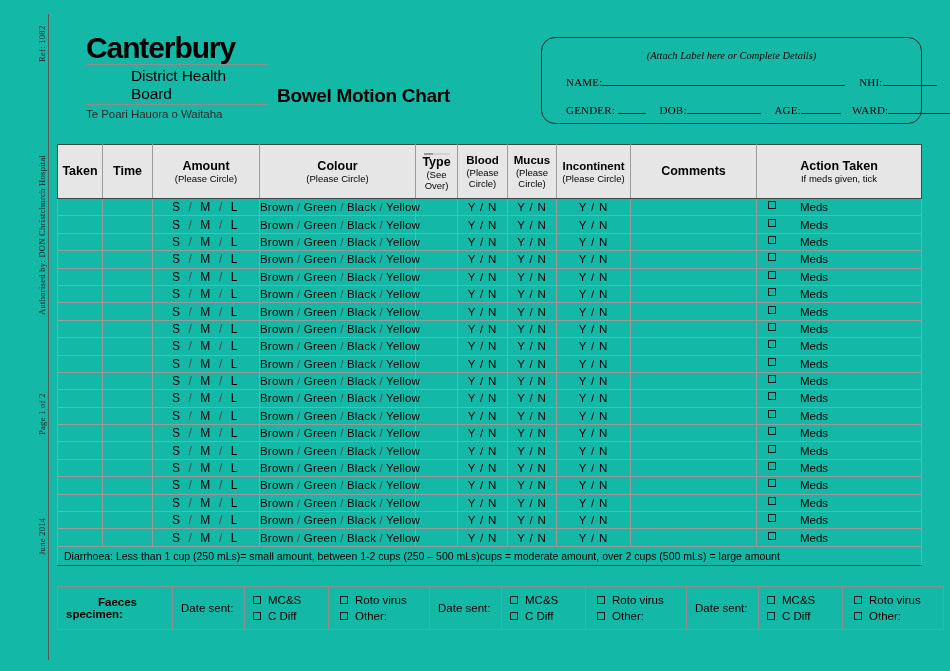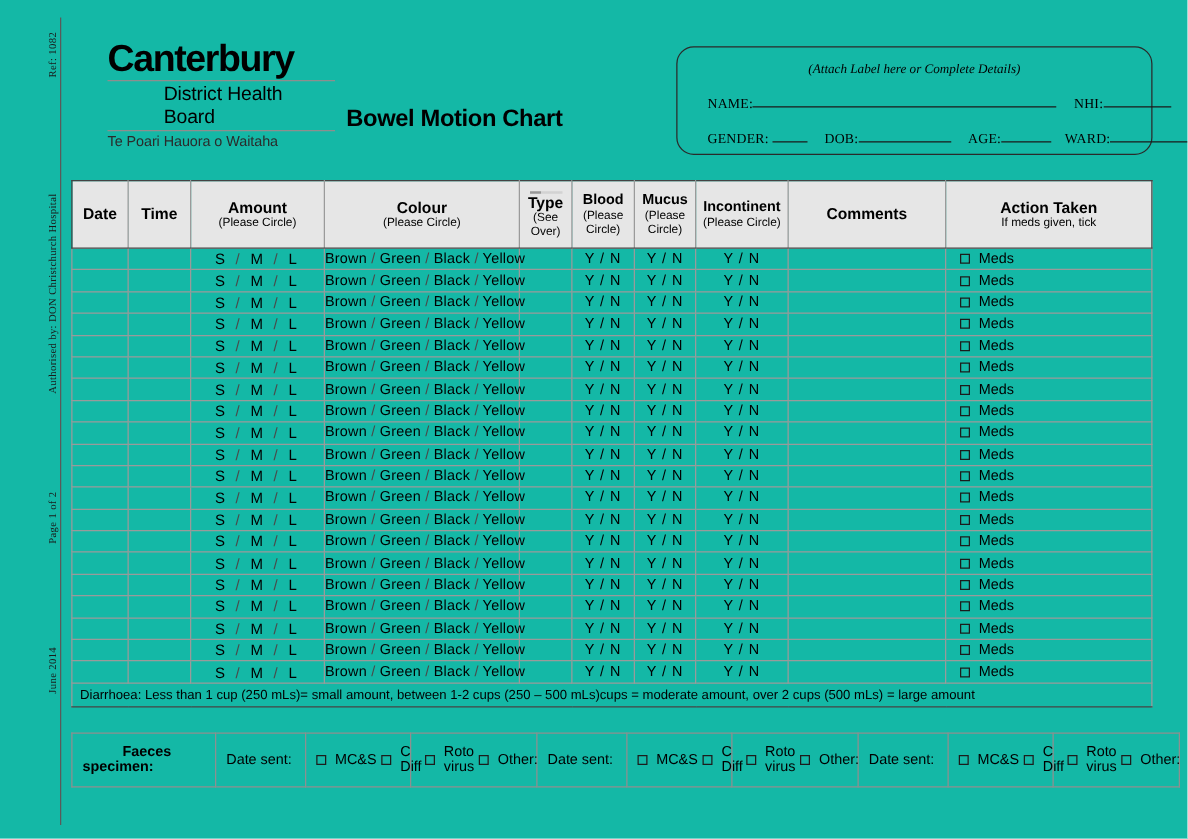--- a/index.html
+++ b/index.html
@@ -173,22 +173,22 @@
   td.edge-r { border-right: 1.3px solid #444; }
 
   .opts { letter-spacing: .2px; }
   .opts .sl { color: #4a4a4a; }
   .amount-cell { font-size: 12px; letter-spacing: 2.6px; }
   .colour-cell { font-size: 11.5px; }
   .yn { font-size: 11.5px; letter-spacing: .8px; }
 
   .meds {
     display: flex;
-    align-items: center;
-    gap: 7px;
+    align-items: flex-start;
+    gap: 24px;
     padding-left: 11px;
     font-size: 11.5px;
   }
   .chk {
     display: inline-block;
     width: 8px;
     height: 8px;
     border: 1.1px solid #1c1c1c;
     box-sizing: border-box;
     flex: none;
@@ -217,21 +217,21 @@
   }
   table.specimen td {
     border: 1px solid #8f8f8f;
     height: 42px;
     padding: 0 8px;
     vertical-align: middle;
   }
   table.specimen td.no-lborder { border-left: none; padding-left: 11px; }
   .spec-title { font-weight: bold; font-size: 11.5px; margin-left: 32px; }
   .datesent { font-size: 11.5px; }
-  .chkgrp { display: flex; flex-direction: row; gap: 4px; }
+  .chkgrp { display: flex; flex-direction: column; gap: 4px; }
   .chkline { display: flex; align-items: center; gap: 7px; font-size: 11.5px; }
 </style>
 </head>
 <body>
 
 <div id="page">
 
   <div class="margin-rule"></div>
   <div class="vtext ref">Ref: 1082</div>
   <div class="vtext auth">Authorised by: DON Christchurch Hospital</div>
@@ -273,21 +273,21 @@
       <col style="width:42px">
       <col style="width:50px">
       <col style="width:49px">
       <col style="width:74px">
       <col style="width:126px">
       <col style="width:165px">
     </colgroup>
     <thead>
       <tr>
         <th class="edge-l">
-          <span class="h-main">Date</span>
+          <span class="h-main">Taken</span>
         </th>
         <th>
           <span class="h-main">Time</span>
         </th>
         <th>
           <span class="h-main">Amount</span>
           <span class="h-sub">(Please Circle)</span>
         </th>
         <th>
           <span class="h-main">Colour</span>

